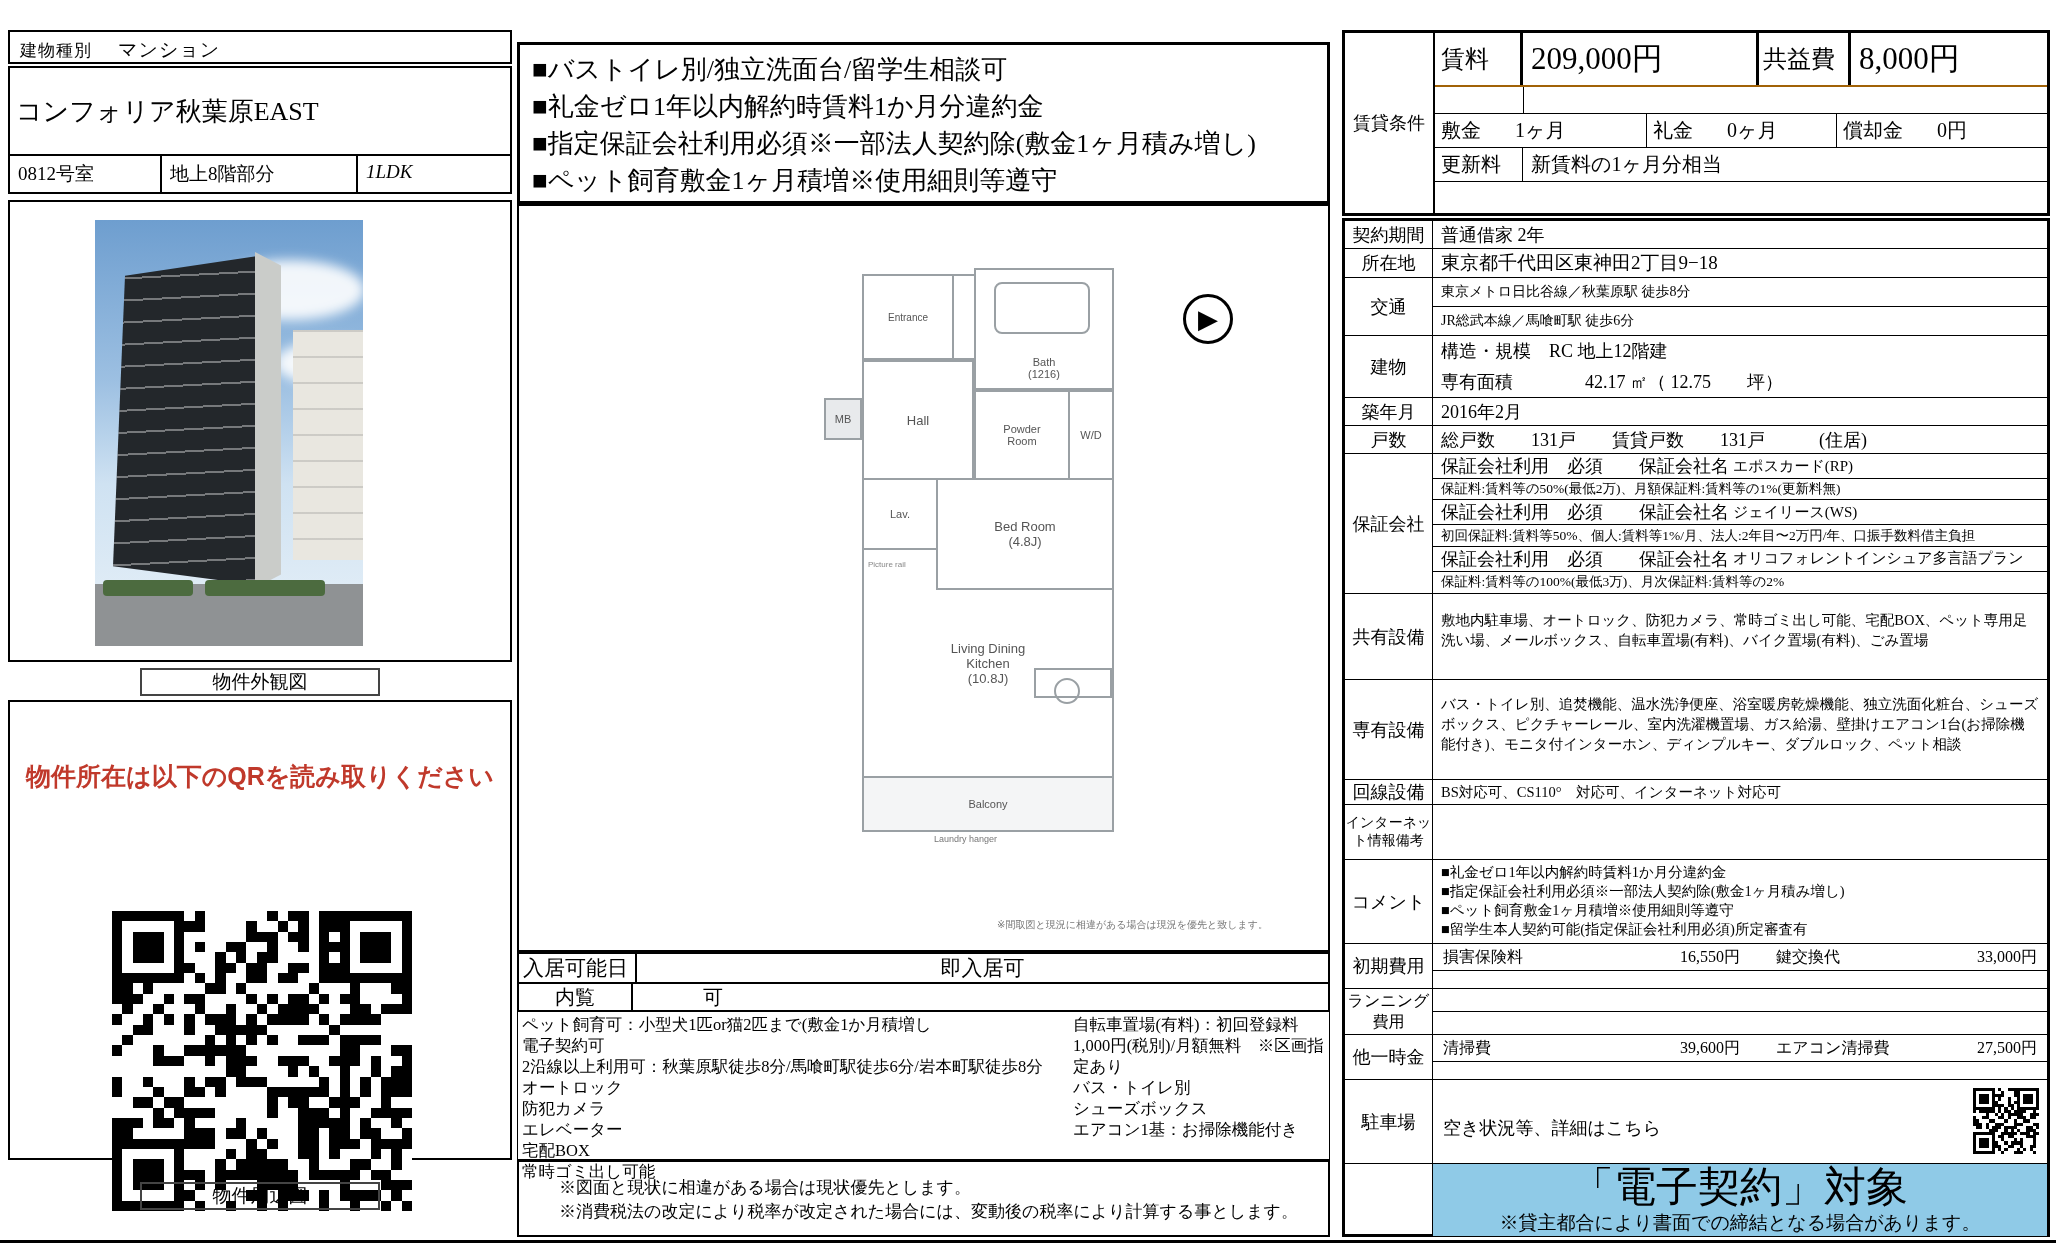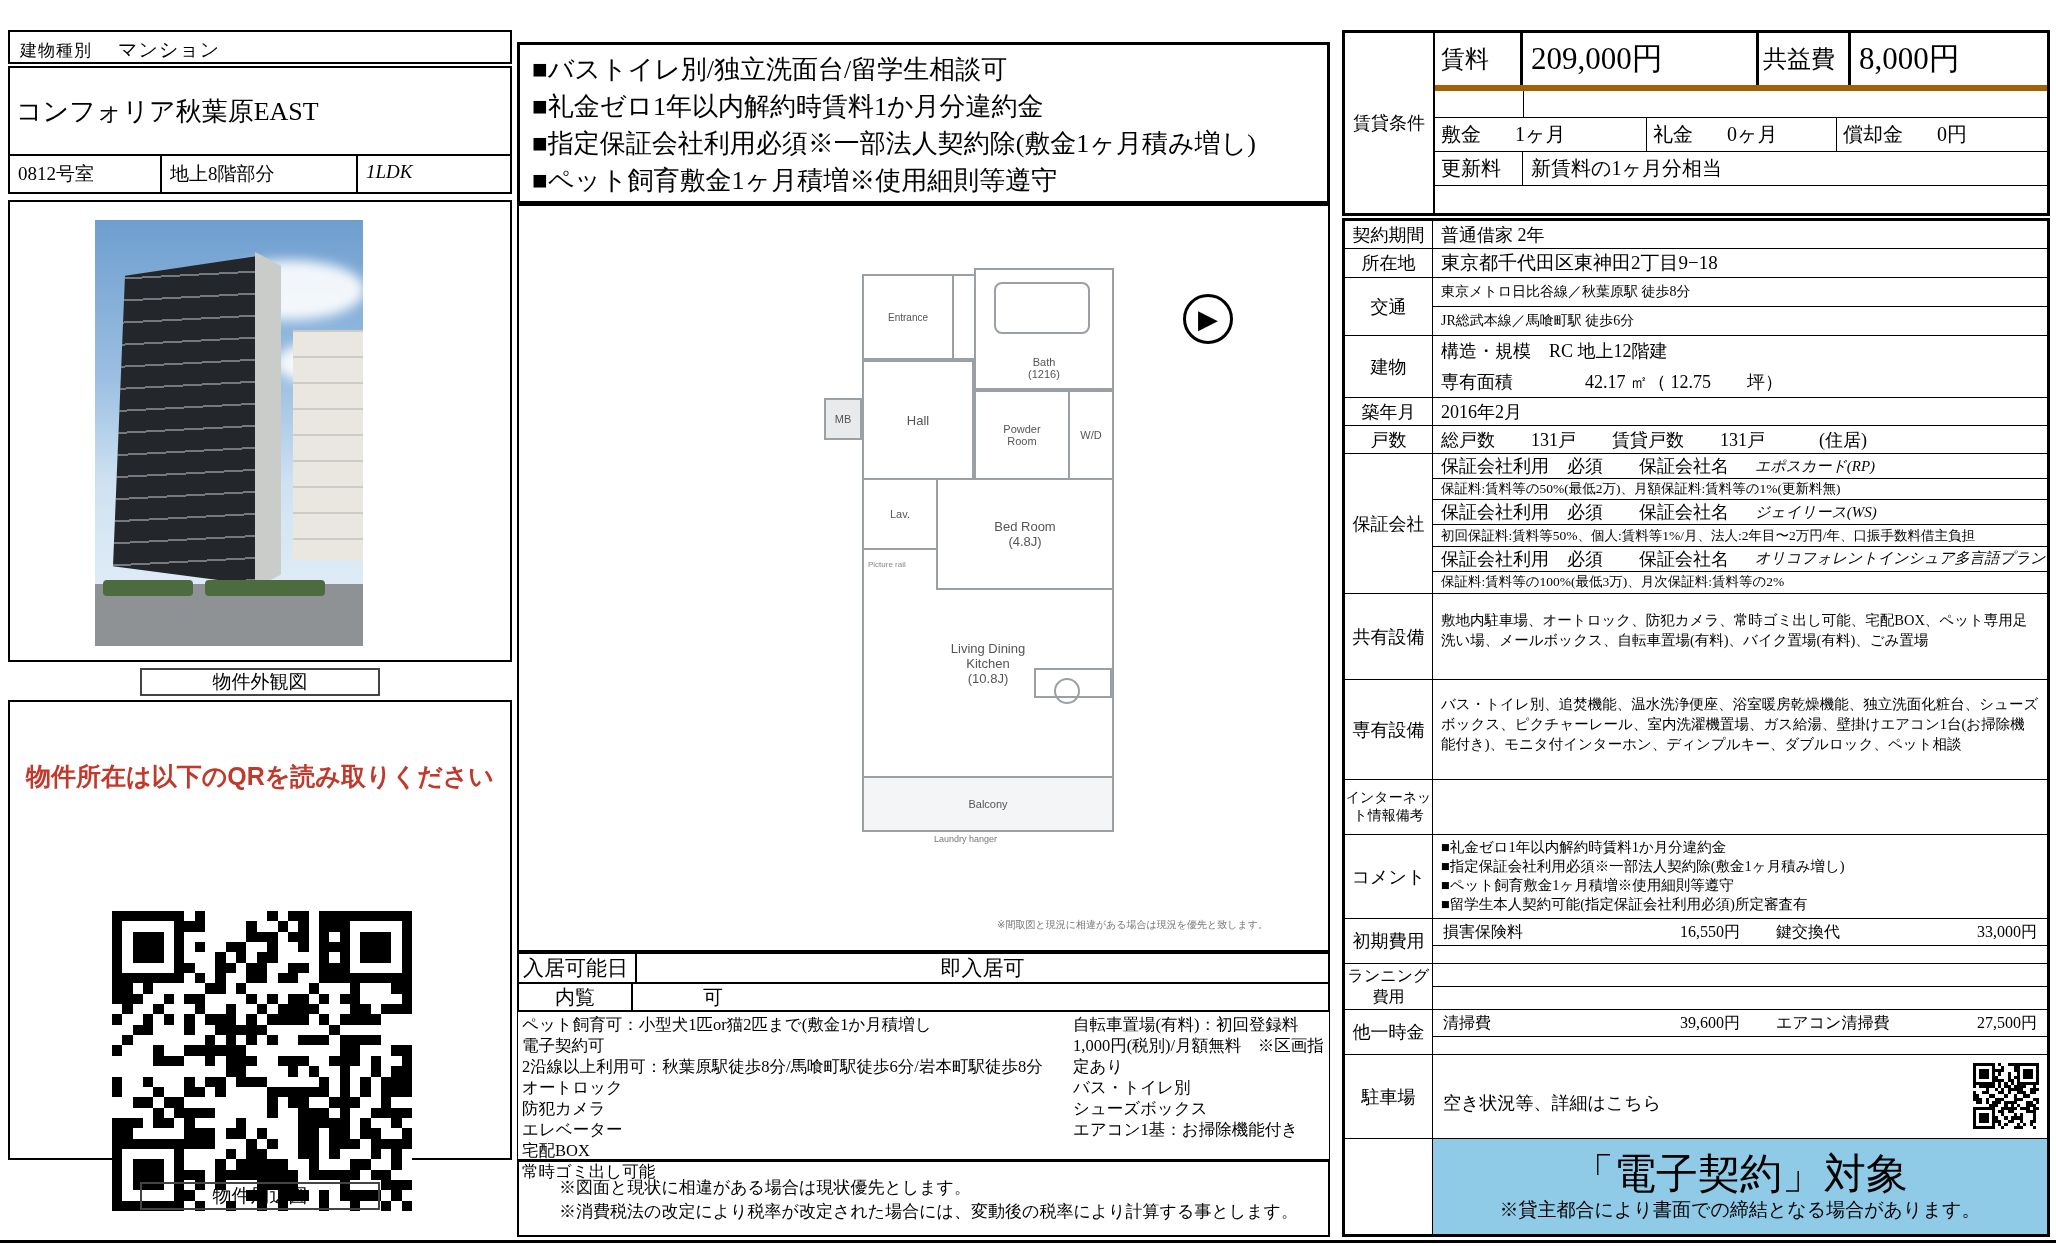--- a/index.html
+++ b/index.html
@@ -66,21 +66,21 @@
             font-size:16.5px;line-height:21px;}
   .features .fcol1{width:555px;padding:2px 0 0 4px;box-sizing:border-box;}
   .features .fcol2{flex:1;padding:2px 4px 0 0;box-sizing:border-box;}
   .footnote{left:517px;top:1160px;width:813px;height:77px;border:2px solid #000;padding:14px 0 0 40px;
             font-size:17px;line-height:24px;}
 
   
   .rent{left:1342px;top:30px;width:708px;height:186px;border:3px solid #000;display:flex;}
   .rent-lab{width:88px;border-right:2px solid #000;display:flex;align-items:center;justify-content:center;font-size:18px;}
   .rent-body{flex:1;display:flex;flex-direction:column;}
-  .rr1{height:52px;display:flex;border-bottom:6px solid #a16207;}
+  .rr1{height:52px;display:flex;border-bottom:2px solid #a16207;}
   .rr1>div{box-sizing:border-box;display:flex;align-items:center;}
   .rr1 .l{width:88px;font-size:24px;border-right:3px solid #000;padding-left:6px;}
   .rr1 .v1{width:236px;font-size:31px;border-right:3px solid #000;padding-left:8px;}
   .rr1 .l2{width:92px;font-size:24px;border-right:3px solid #000;padding-left:4px;}
   .rr1 .v2{flex:1;font-size:31px;padding-left:8px;}
   .rr2{height:26px;border-bottom:1.5px solid #000;display:flex;}
   .rr2 i{width:88px;border-right:1.5px solid #000;}
   .rr3{height:33px;display:flex;border-bottom:1.5px solid #000;font-size:20px;}
   .rr3>div{display:flex;align-items:center;box-sizing:border-box;padding-left:6px;}
   .rr3 .c1{width:212px;border-right:1.5px solid #000;}
@@ -96,21 +96,21 @@
   .drow:last-child{border-bottom:none;}
   .dlab{width:88px;border-right:1.5px solid #000;display:flex;align-items:center;justify-content:center;
         text-align:center;font-size:18px;flex:none;box-sizing:border-box;}
   .dval{flex:1;min-width:0;box-sizing:border-box;}
   .line1{display:flex;align-items:center;padding-left:8px;font-size:18px;height:100%;}
   .subrows{display:flex;flex-direction:column;height:100%;}
   .srow{display:flex;align-items:center;padding-left:8px;border-bottom:1px solid #000;box-sizing:border-box;}
   .srow:last-child{border-bottom:none;}
   .para{padding:4px 8px;font-size:14.5px;line-height:20px;}
   .gmain{height:25px;font-size:18px;}
-  .gmain .gname{font-size:15px;margin-left:26px;font-style:italic;}
+  .gmain .gname{font-size:15px;margin-left:4px;}
   .gsub{height:21.5px;font-size:13.5px;}
   .moneyrow{display:flex;align-items:center;height:27px;padding:0 10px;font-size:16px;border-bottom:1px solid #000;box-sizing:border-box;}
   .moneyrow .n1{width:36%;} .moneyrow .v1{width:14%;text-align:right;}
   .moneyrow .n2{width:28%;padding-left:36px;box-sizing:border-box;} .moneyrow .v2{flex:1;text-align:right;}
   .blankline{flex:1;}
   .comment{padding:3px 8px;font-size:14.5px;line-height:19px;}
   .parkrow{position:relative;height:100%;}
   .parktext{position:absolute;left:10px;top:36px;font-size:18px;}
   .qr-small{position:absolute;right:8px;top:8px;width:66px;height:66px;}
   .banner{height:100%;display:flex;flex-direction:column;align-items:center;justify-content:center;}
@@ -757,20 +757,26 @@
         </div>
     </div>
 
     <div class="drow" style="height:100px;">
       <div class="dlab">専有設備</div>
       <div class="dval">
           <div class="para" style="padding-top:14px;">バス・トイレ別、追焚機能、温水洗浄便座、浴室暖房乾燥機能、独立洗面化粧台、シューズボックス、ピクチャーレール、室内洗濯機置場、ガス給湯、壁掛けエアコン1台(お掃除機能付き)、モニタ付インターホン、ディンプルキー、ダブルロック、ペット相談</div>
         </div>
     </div>
 
+    <div class="drow" style="height:25px;">
+      <div class="dlab">回線設備</div>
+      <div class="dval">
+          <div class="line1" style="font-size:14.5px;">BS対応可、CS110°　対応可、インターネット対応可</div>
+        </div>
+    </div>
 
     <div class="drow" style="height:55px;">
       <div class="dlab" style="font-size:14px;">インターネット情報備考</div>
       <div class="dval"></div>
     </div>
 
     <div class="drow" style="height:84px;">
       <div class="dlab">コメント</div>
       <div class="dval comment">
         <div>■礼金ゼロ1年以内解約時賃料1か月分違約金</div>

